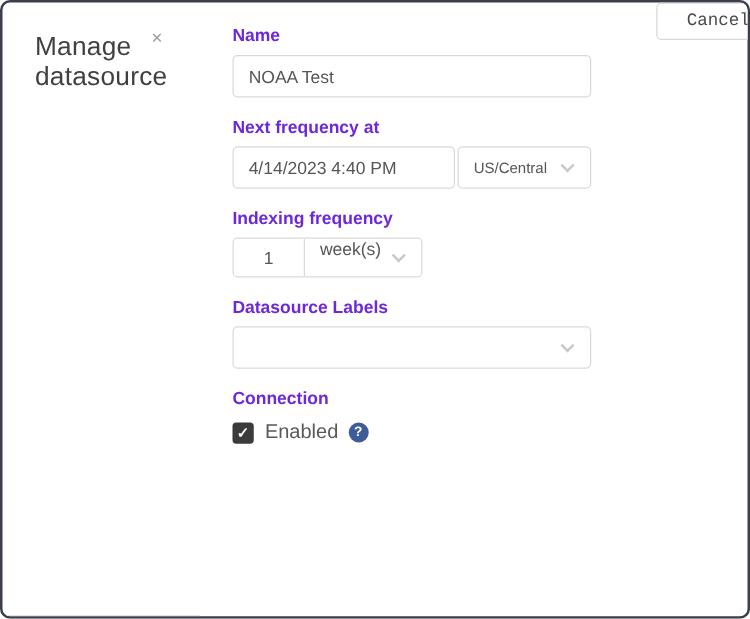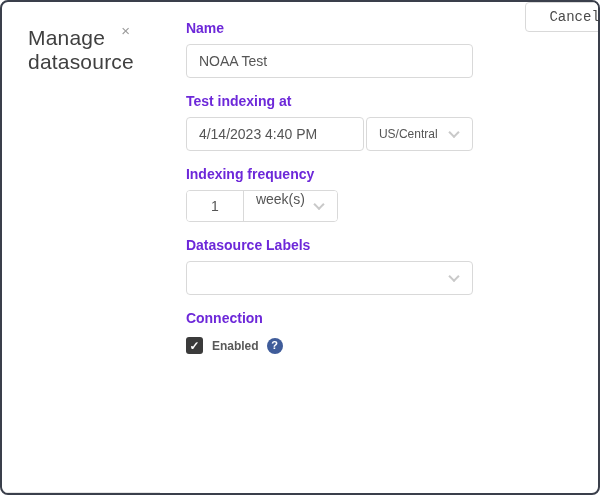--- a/index.html
+++ b/index.html
@@ -137,24 +137,23 @@
     cursor: pointer;
     flex: none;
   }
   .check-glyph {
     color: #ffffff;
     font-size: 12px;
     font-weight: bold;
     line-height: 1;
   }
   .checkbox-label {
-    font-size: 12px;
+    font-size: 16px;
     color: #595959;
     margin-left: 9px;
-    font-weight: bold;
   }
   .help-icon {
     width: 16px; height: 16px;
     border-radius: 50%;
     background: #3f5c9a;
     color: #ffffff;
     font-size: 11px;
     font-weight: bold;
     display: flex;
     align-items: center;
@@ -202,21 +201,21 @@
   <div class="dialog-header">
     <div class="dialog-title">Manage datasource</div>
     <button class="close-btn">×</button>
   </div>
 
   <div class="dialog-body">
 
     <div class="field-label">Name</div>
     <input class="text-input" type="text" value="NOAA Test" style="">
 
-    <div class="field-label">Test indexing at</div>
+    <div class="field-label">Next frequency at</div>
     <div class="row">
       <input class="text-input datetime-input" type="text" value="4/14/2023 4:40 PM" style="">
       <div class="select-box grow">
         <span>US/Central</span>
         <span class="chevron"></span>
       </div>
     </div>
 
     <div class="field-label">Indexing frequency</div>
     <div class="freq-group">

